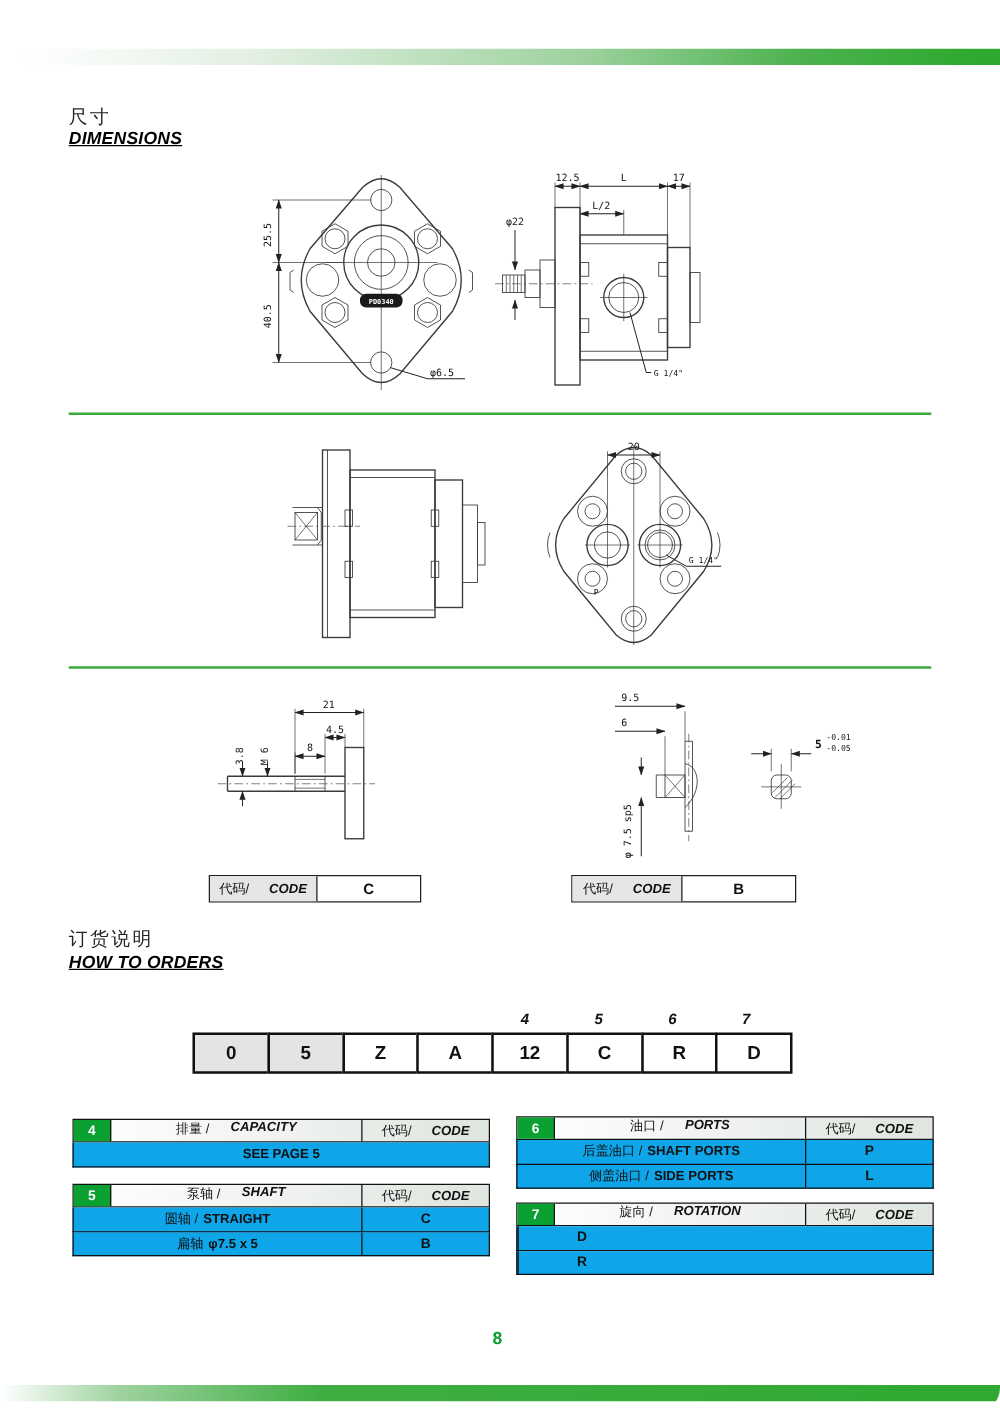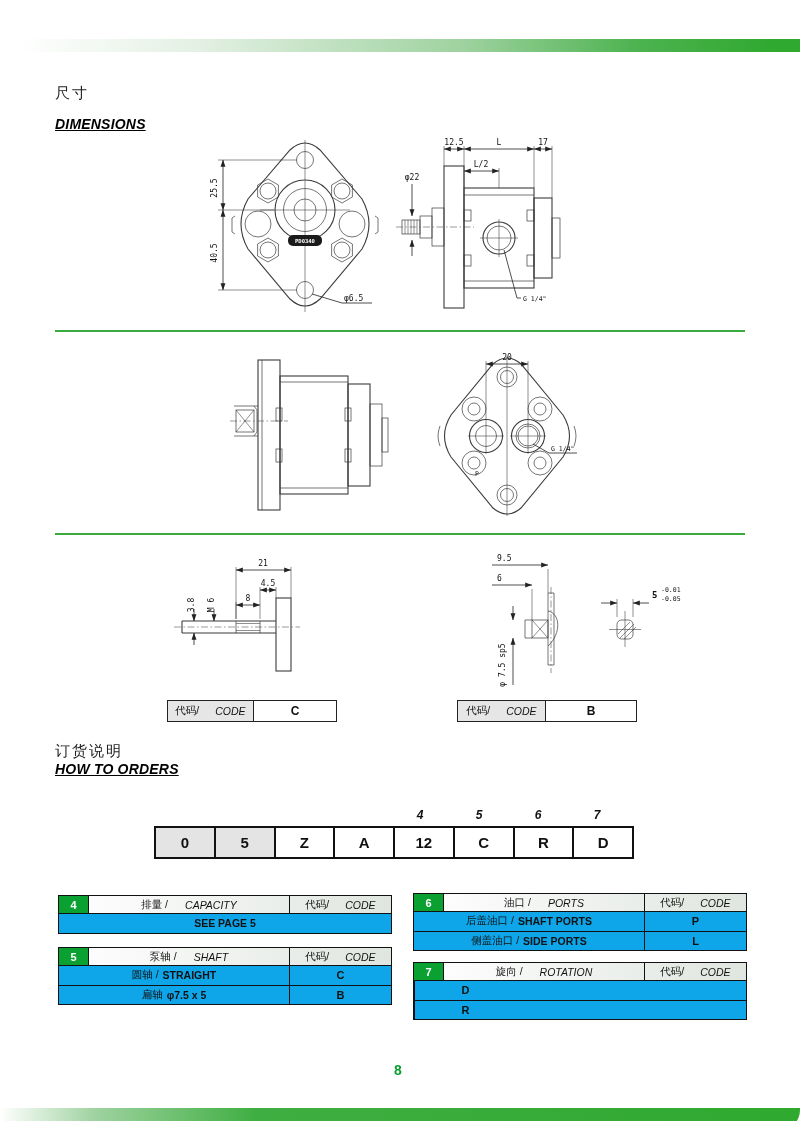--- a/index.html
+++ b/index.html
@@ -18,36 +18,36 @@
   .d{stroke:#222;stroke-width:0.8;fill:none}
   .x{stroke:#333;stroke-width:0.55;fill:none}
   .cl{stroke:#555;stroke-width:0.6;fill:none;stroke-dasharray:7 2.5 1.5 2.5}
   text.dt{font:8px "DejaVu Sans Mono",monospace;fill:#111}
   text.dts{font:6.5px "DejaVu Sans Mono",monospace;fill:#111}
   
   .ctable{position:absolute;height:22px;display:flex;border:1.5px solid #222;box-sizing:border-box;background:#fff;}
   .ct-label{background:#e6e6e6;border-right:1.5px solid #222;display:flex;align-items:center;justify-content:center;
             gap:3px;font-size:10.5px;box-sizing:border-box;}
   .ct-value{flex:1;display:flex;align-items:center;justify-content:center;font-weight:bold;font-size:12px;}
-  .en-bi{font-weight:normal;font-style:italic;margin-left:13px;}
+  .en-bi{font-weight:bold;font-style:italic;margin-left:13px;}
   .en-b{font-weight:bold;}
   
   #order-strip{position:absolute;left:154px;top:826px;width:480px;height:33px;display:flex;}
   .oc{flex:1;border:2px solid #111;margin-left:-2px;display:flex;align-items:center;justify-content:center;
       font-size:15px;font-weight:bold;background:#fff;box-sizing:border-box;}
   .oc:first-child{margin-left:0;}
   .oc.g{background:#e4e4e4;}
   .pos-num{position:absolute;top:808px;width:22px;text-align:center;font-size:12px;font-weight:bold;font-style:italic;}
   
   .btable{position:absolute;width:334px;font-size:10.5px;}
   .bt-head{display:flex;height:19px;border:1.5px solid #111;box-sizing:border-box;
            background:linear-gradient(90deg,#ffffff 0%,#eef1ee 55%,#dfe5df 100%);}
   .bt-num{width:30px;background:#0aa132;color:#fff;font-weight:bold;font-size:11px;border-right:1.5px solid #111;
           display:flex;align-items:center;justify-content:center;box-sizing:border-box;}
-  .bt-title{flex:1;display:flex;align-items:center;justify-content:center;gap:4px;}
+  .bt-title{flex:1;display:flex;justify-content:center;gap:4px;}
   .bt-code{width:102px;border-left:1.5px solid #111;display:flex;align-items:center;justify-content:center;gap:3px;box-sizing:border-box;}
   .bt-row{display:flex;height:19.5px;border:1.5px solid #111;border-top:none;box-sizing:border-box;background:#0ea5e9;}
   .bt-label{flex:1;display:flex;align-items:center;justify-content:center;gap:4px;}
   .bt-val{width:102px;border-left:1.5px solid #111;display:flex;align-items:center;justify-content:center;
           font-weight:bold;font-size:11px;box-sizing:border-box;}
   #page-num{position:absolute;left:388px;top:1062px;width:20px;text-align:center;color:#0a9e2e;font-weight:bold;font-size:14px;}
 </style>
 </head>
 <body>
 
@@ -57,21 +57,21 @@
     <defs>
       <marker id="arr" viewBox="0 0 10 10" refX="9.5" refY="5" markerWidth="9" markerHeight="9" orient="auto-start-reverse">
         <path d="M0,1.6 L10,5 L0,8.4 Z" fill="#222"></path>
       </marker>
     </defs>
   </svg>
 
   <div id="bar-top" class="bar"></div>
 
   <div class="h-zh" style="left:55px;top:84px;">尺寸</div>
-  <div class="h-en" style="left:55px;top:116px;font-style:italic;">DIMENSIONS</div>
+  <div class="h-en" style="left:55px;top:102px;font-style:italic;">DIMENSIONS</div>
 
   <svg style="left:202px;top:128px;" width="205" height="195" viewBox="0 0 205 195">
     <path class="o" d="M88,22 Q103,8 118,22 L160,71 Q174,96 160,121 L118,171 Q103,185 88,171 L46,121 Q32,96 46,71 Z"></path>
     <path class="t" d="M33,88 l-3,2 v14 l3,2 M173,88 l3,2 v14 l-3,2"></path>
     <line class="x" x1="103" y1="12" x2="103" y2="184"></line>
     <line class="x" x1="58" y1="82" x2="148" y2="82"></line>
     <circle class="o" cx="103" cy="82" r="30"></circle>
     <circle class="t" cx="103" cy="82" r="21.5"></circle>
     <circle class="t" cx="103" cy="82" r="11"></circle>
     <circle class="t" cx="103" cy="32" r="8.5"></circle>

